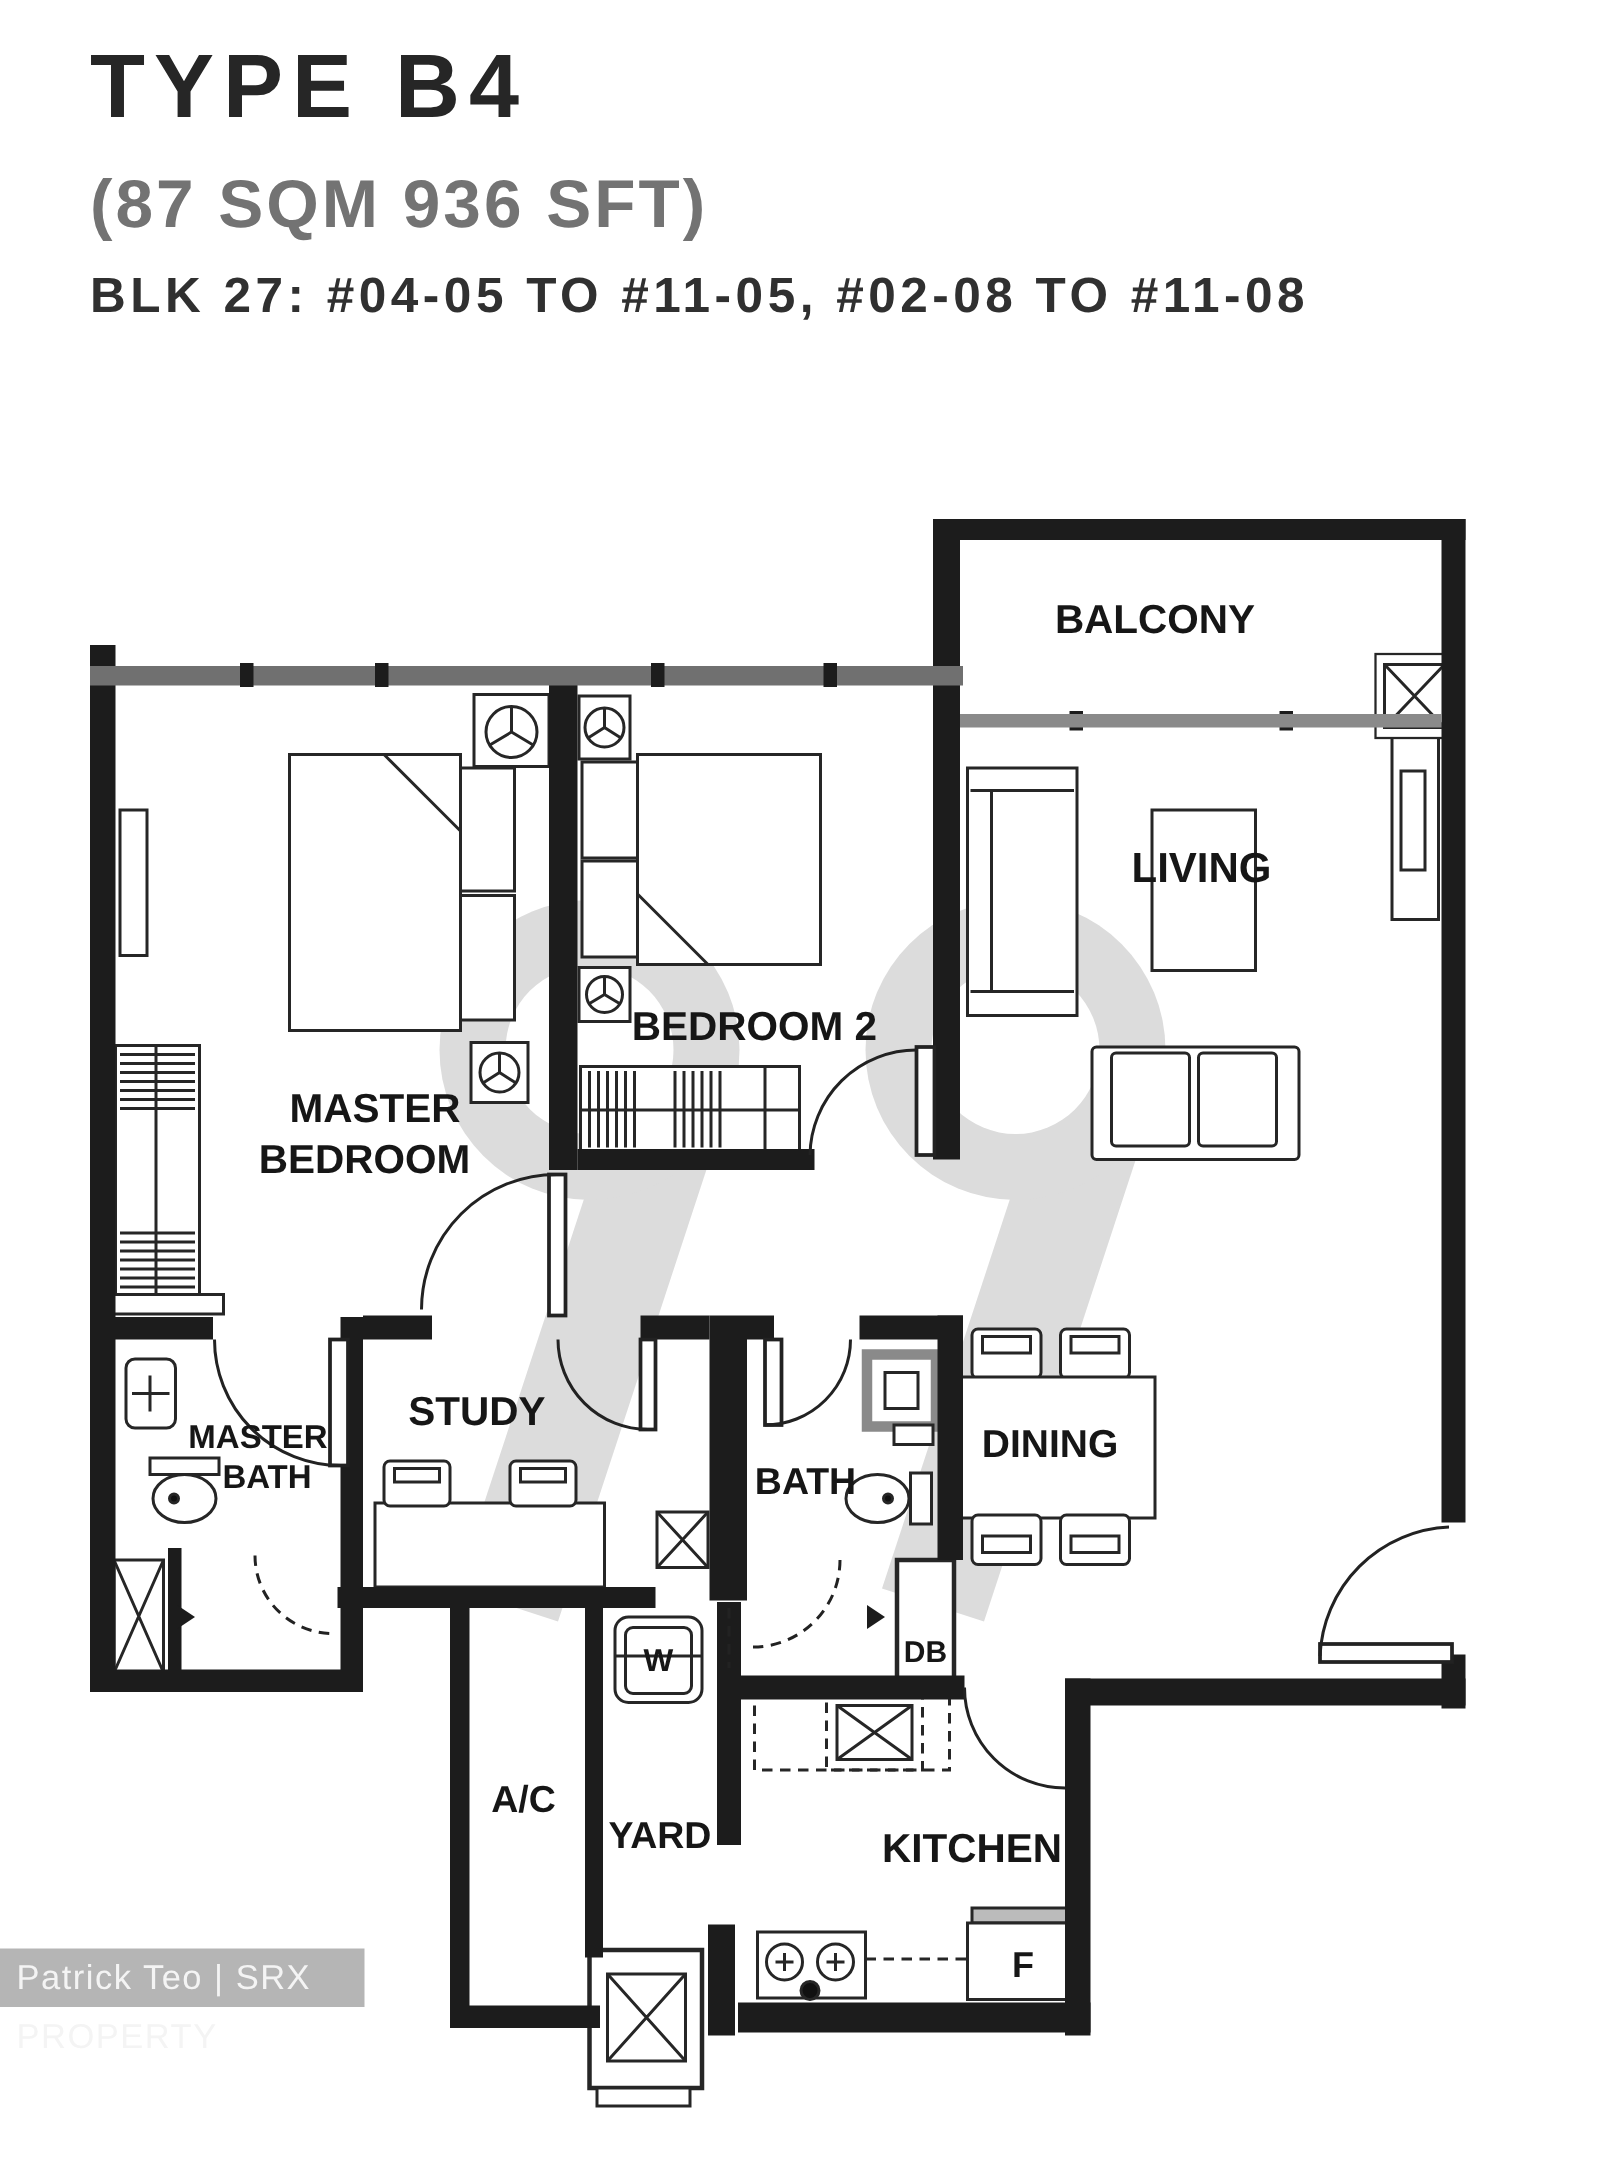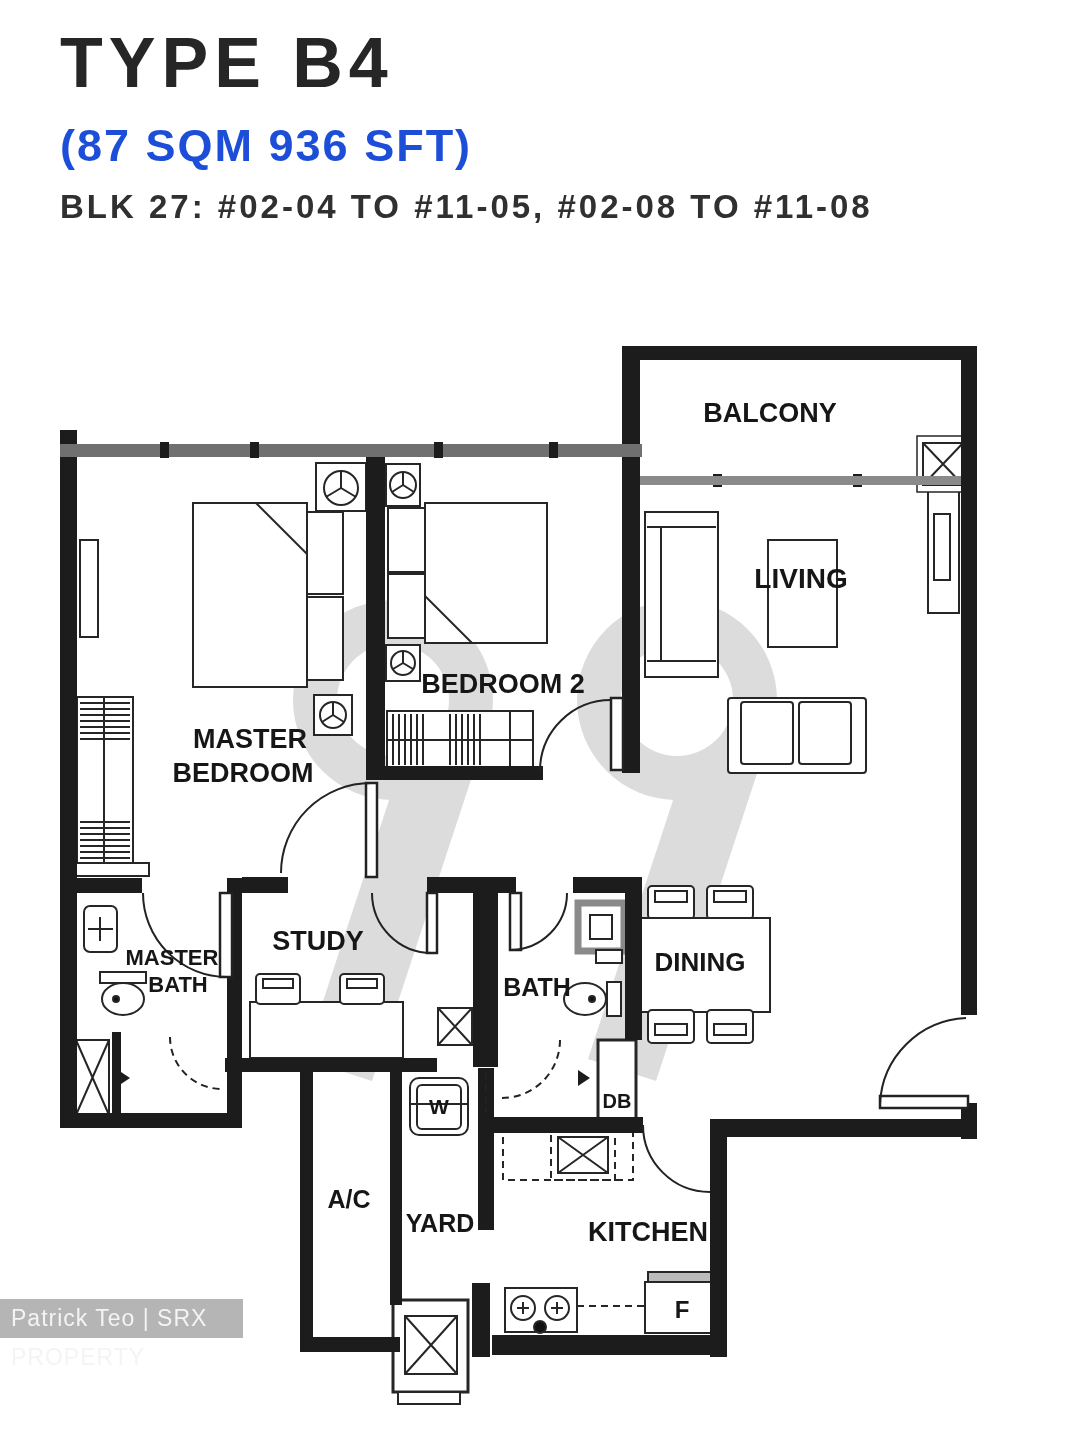--- a/index.html
+++ b/index.html
@@ -1,40 +1,40 @@
 <!DOCTYPE html>
 <html><head>
 <meta charset="utf-8">
 <style>
   html,body{margin:0;padding:0;background:#ffffff;}
   #page{position:relative;width:1074px;height:1440px;background:#fff;overflow:hidden;
         font-family:"Liberation Sans", sans-serif;}
   
   #hdr{position:absolute;left:60px;top:28px;color:#2b2b2b;white-space:nowrap;}
-  .title{font-size:70px;font-weight:bold;letter-spacing:6px;line-height:1.0;color:#262626;}
-  .area{font-size:45px;font-weight:bold;letter-spacing:2px;margin-top:22px;color:#1d4ed8;}
+  .title{font-size:60px;font-weight:bold;letter-spacing:6px;line-height:1.0;color:#262626;}
+  .area{font-size:45px;font-weight:bold;letter-spacing:2px;margin-top:22px;color:#737373;}
   .blk{font-size:33px;font-weight:bold;letter-spacing:3px;margin-top:16px;color:#303030;}
   
   #plan{position:absolute;left:0;top:0;}
   .rlabel{font-family:"Liberation Sans",sans-serif;font-weight:bold;fill:#161616;}
   .dashed{stroke-dasharray:7 5;}
   
   #credit{position:absolute;left:0px;top:1299px;width:243px;height:39px;background:#b5b5b5;
           color:#f4f4f4;font-size:23px;line-height:39px;padding-left:11px;box-sizing:border-box;
           letter-spacing:1px;}
 </style>
 </head>
 <body>
 
 <div id="page">
 
   <div id="hdr">
     <div class="title">TYPE B4</div>
     <div class="area">(87 SQM  936 SFT)</div>
-    <div class="blk">BLK 27: #02-04 TO #11-05, #02-08 TO #11-08</div>
+    <div class="blk">BLK 27: #04-05 TO #11-05, #02-08 TO #11-08</div>
   </div>
 
   <svg id="plan" width="1074" height="1440" viewBox="0 0 1074 1440">
 
     <g>
       <polygon points="419,709 487,731 372,1081 304,1059" fill="#dcdcdc"></polygon>
       <circle cx="393" cy="700" r="100" fill="#dcdcdc"></circle>
       <circle cx="393" cy="700" r="56" fill="#ffffff"></circle>
       <polygon points="703,709 771,731 656,1081 588,1059" fill="#dcdcdc"></polygon>
       <circle cx="677" cy="700" r="100" fill="#dcdcdc"></circle>

